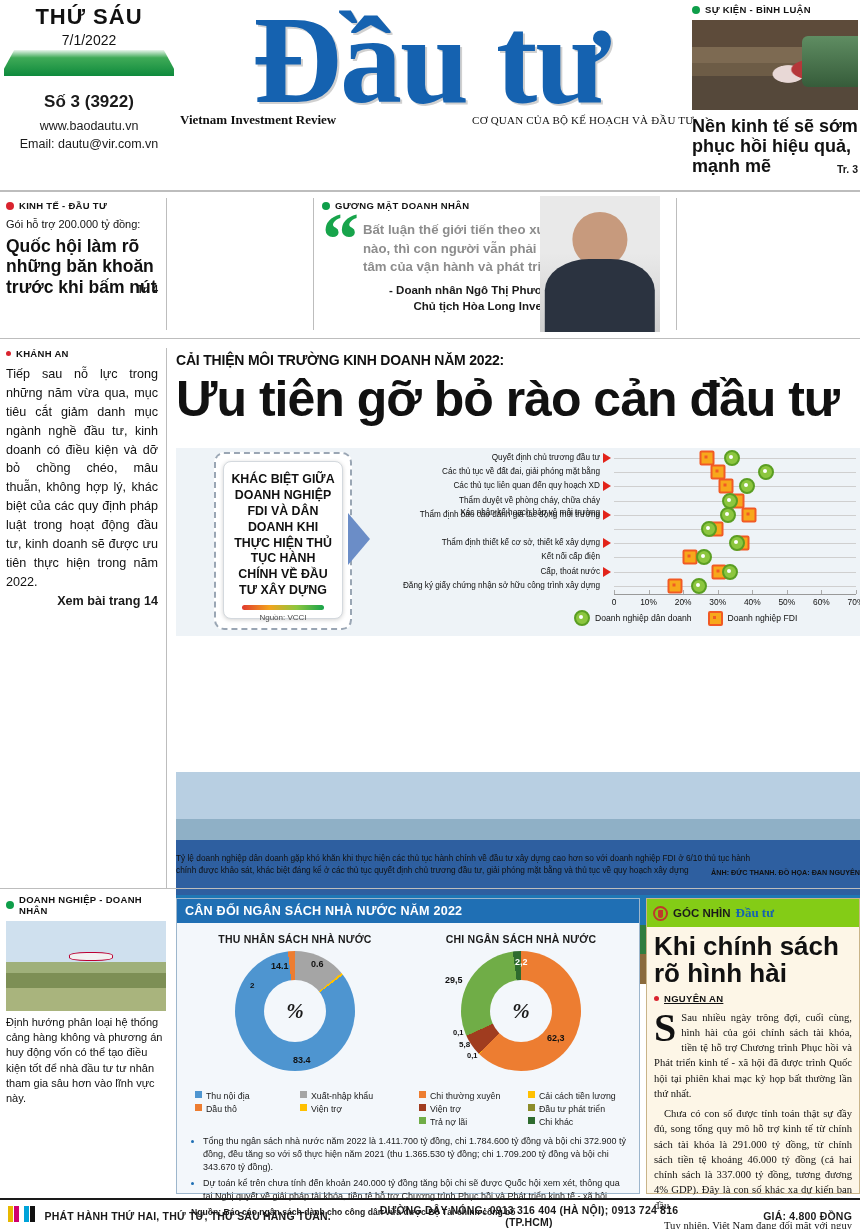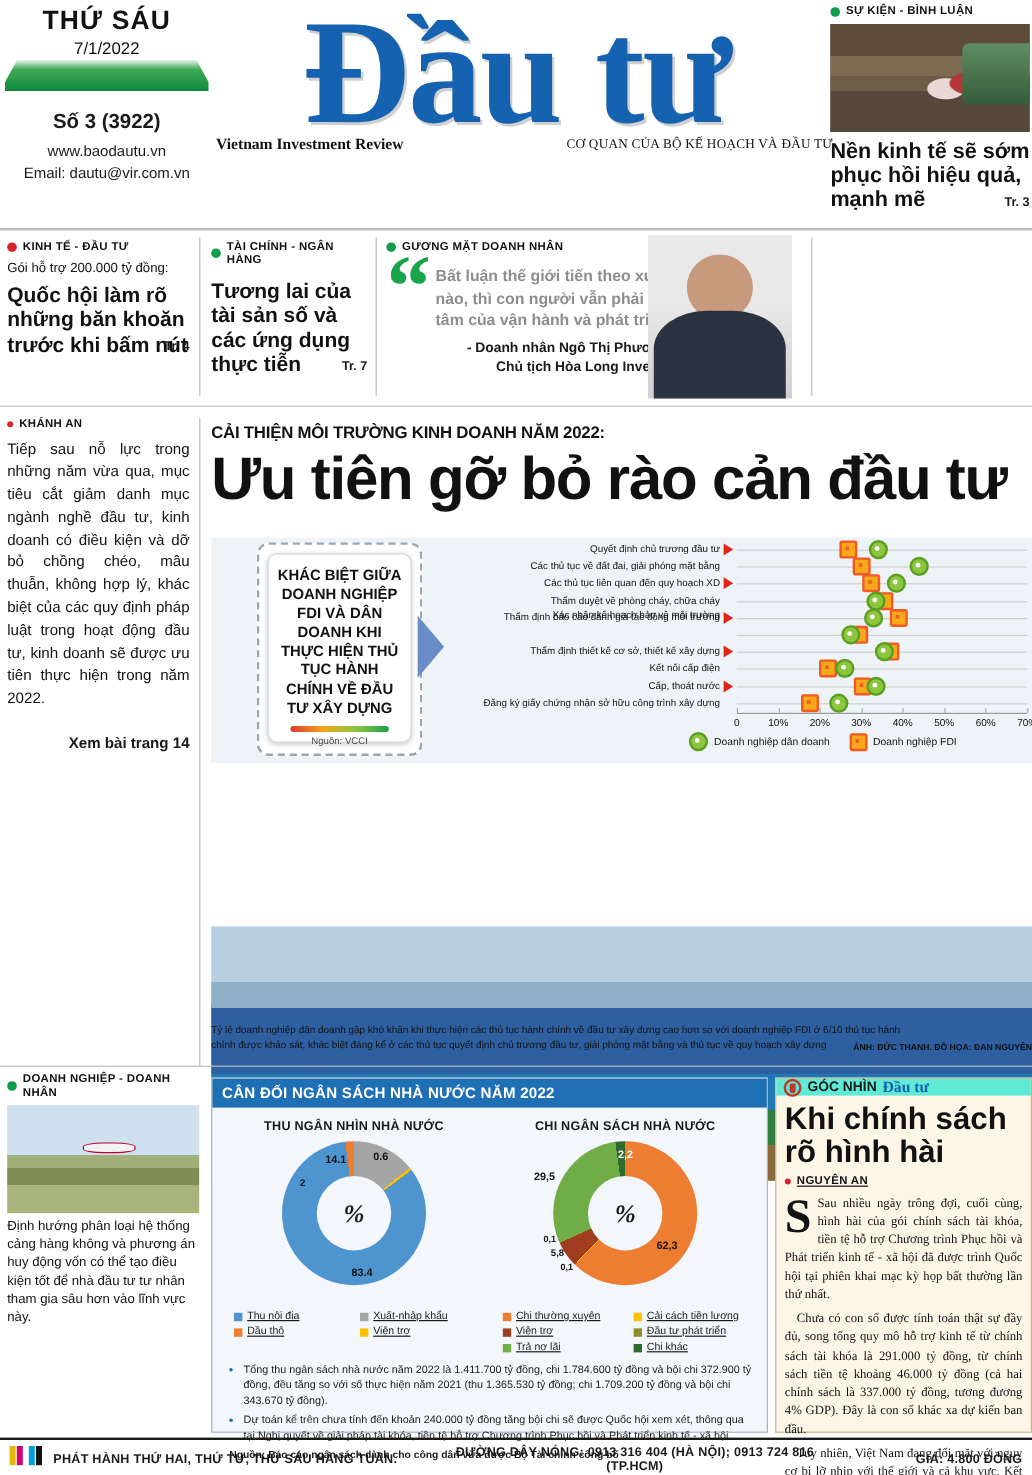--- a/index.html
+++ b/index.html
@@ -111,28 +111,28 @@
   .bbar{background:#1f6fb4;color:#fff;font-weight:bold;font-size:12.6px;
      letter-spacing:.2px;padding:5px 8px;}
   .bpanel{border:1px solid #9db6cc;background:#f3f7fb;}
   .donutTitle{font-size:10.5px;font-weight:bold;text-align:center;letter-spacing:.2px;}
   .donutWrap{position:absolute;}
   .donutHole{position:absolute;left:50%;top:50%;transform:translate(-50%,-50%);
      background:#f3f7fb;border-radius:50%;display:flex;align-items:center;justify-content:center;
      font-family:"Liberation Serif",serif;font-weight:bold;font-style:italic;}
   .dlbl{position:absolute;font-size:9px;font-weight:bold;color:#111;}
   .lgrid{display:grid;grid-template-columns:1fr 1fr;gap:3px 6px;font-size:8.8px;}
-  .lgrid span{display:flex;align-items:flex-end;gap:4px;white-space:nowrap;text-decoration:underline;}
+  .lgrid span{display:flex;align-items:flex-start;gap:4px;white-space:nowrap;}
   .sw{width:7px;height:7px;flex:none;}
   .bullets li{font-size:9px;line-height:1.42;margin-bottom:4px;}
   .bullets{margin:0;padding-left:12px;}
   .bullets li::marker{color:#1f6fb4;}
   .srcline{font-size:8.6px;font-weight:bold;}
 
-  .opbar{background:#5eead4;height:14px;}
+  .opbar{background:#84cc16;height:28px;}
   .opinion{border:1px solid #c9b489;background:#fdf6e7;}
   .ophead{font-size:26px;font-weight:bold;color:#111;line-height:1.05;}
   .optext{font-family:"Liberation Serif",serif;font-size:10.6px;line-height:1.44;
      text-align:justify;color:#111;}
   .dropcap{float:left;font-family:"Liberation Serif",serif;font-size:40px;line-height:.78;
      font-weight:bold;padding:2px 5px 0 0;}
 
   .footer{border-top:2px solid #1a1a1a;}
   .ftxt{font-size:10.5px;font-weight:bold;letter-spacing:.2px;}
   .cmyk span{display:inline-block;width:5px;height:16px;margin-right:1px;}
@@ -179,28 +179,20 @@
       <i class="dot red"></i>
       <span>KINH TẾ - ĐẦU TƯ</span>
     </div>
     <div class="lede">Gói hỗ trợ 200.000 tỷ đồng:</div>
     <h3>Quốc hội làm rõ những băn khoăn trước khi bấm nút</h3>
     <div class="tr" style="text-align:right;margin-top:-14px;">Tr. 4</div>
   </div>
 
   <div class="abs rulegray" style="left:166px;top:198px;width:1px;height:132px;"></div>
 
-  <div class="abs teaser" style="left:176px;top:200px;width:130px;">
-    <div class="kick">
-      <i class="dot"></i>
-      <span>TÀI CHÍNH - NGÂN HÀNG</span>
-    </div>
-    <h3 style="margin-top:10px;">Tương lai của tài sản số và các ứng dụng thực tiễn</h3>
-    <div class="tr" style="text-align:right;margin-top:-14px;">Tr. 7</div>
-  </div>
 
   <div class="abs rulegray" style="left:313px;top:198px;width:1px;height:132px;"></div>
 
   <div class="abs" style="left:322px;top:200px;width:340px;">
     <div class="kick">
       <i class="dot"></i>
       <span>GƯƠNG MẶT DOANH NHÂN</span>
     </div>
     <div style="display:flex;gap:4px;margin-top:6px;">
       <div class="qmark">“</div>
@@ -219,21 +211,21 @@
 
 
   <div class="abs rulegray" style="left:0;top:338px;width:860px;height:1px;"></div>
 
   <div class="abs" style="left:6px;top:348px;width:152px;">
     <div class="kick">
       <i class="dot red sm"></i>
       <span>KHÁNH AN</span>
     </div>
     <div class="sidebody" style="margin-top:6px;">Tiếp sau nỗ lực trong những năm vừa qua, mục tiêu cắt giảm danh mục ngành nghề đầu tư, kinh doanh có điều kiện và dỡ bỏ chồng chéo, mâu thuẫn, không hợp lý, khác biệt của các quy định pháp luật trong hoạt động đầu tư, kinh doanh sẽ được ưu tiên thực hiện trong năm 2022.</div>
-    <div class="xem" style="margin-top:20px;">Xem bài trang 14</div>
+    <div class="xem" style="margin-top:2px;">Xem bài trang 14</div>
   </div>
 
   <div class="abs rulegray" style="left:166px;top:348px;width:1px;height:540px;"></div>
 
   <div class="abs" style="left:176px;top:352px;width:684px;">
     <div class="eyebrow">CẢI THIỆN MÔI TRƯỜNG KINH DOANH NĂM 2022:</div>
     <div class="bighead" style="margin-top:6px;">Ưu tiên gỡ bỏ rào cản đầu tư</div>
   </div>
 
   <div class="abs" style="left:176px;top:448px;width:684px;height:188px;background:#eef3f7;"></div>
@@ -336,21 +328,21 @@
     </div>
     <div class="photo ph-plane" style="width:160px;height:90px;margin-top:5px;"></div>
     <div class="smallbody" style="margin-top:4px;">Định hướng phân loại hệ thống cảng hàng không và phương án huy động vốn có thể tạo điều kiện tốt để nhà đầu tư tư nhân tham gia sâu hơn vào lĩnh vực này.</div>
 
   </div>
 
   <div class="abs bpanel" style="left:176px;top:898px;width:462px;height:294px;">
     <div class="bbar">CÂN ĐỐI NGÂN SÁCH NHÀ NƯỚC NĂM 2022</div>
 
     <div class="abs" style="left:6px;top:34px;width:224px;">
-      <div class="donutTitle">THU NGÂN NHÌN NHÀ NƯỚC</div>
+      <div class="donutTitle">THU NHÂN SÁCH NHÀ NƯỚC</div>
       <div class="donutWrap" style="left:52px;top:18px;width:120px;height:120px;border-radius:50%;
            background:conic-gradient(from 0deg,
              #a5a5a5 0 50.76deg, #ffc000 50.76deg 52.92deg,
              #4e95d0 52.92deg 353.14deg, #ed7d31 353.14deg 360deg);">
         <div class="donutHole" style="width:62px;height:62px;font-size:21px;">%</div>
       </div>
       <div class="dlbl" style="left:88px;top:28px;">14.1</div>
       <div class="dlbl" style="left:128px;top:26px;">0.6</div>
       <div class="dlbl" style="left:67px;top:48px;font-size:8px;">2</div>
       <div class="dlbl" style="left:110px;top:122px;">83.4</div>

